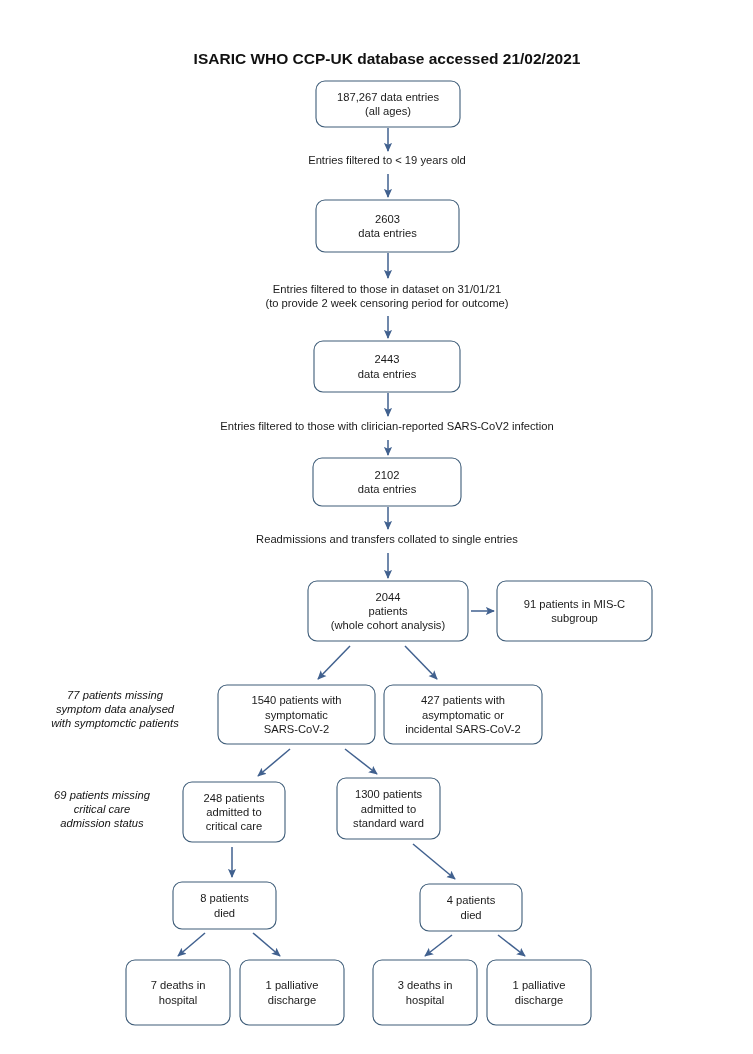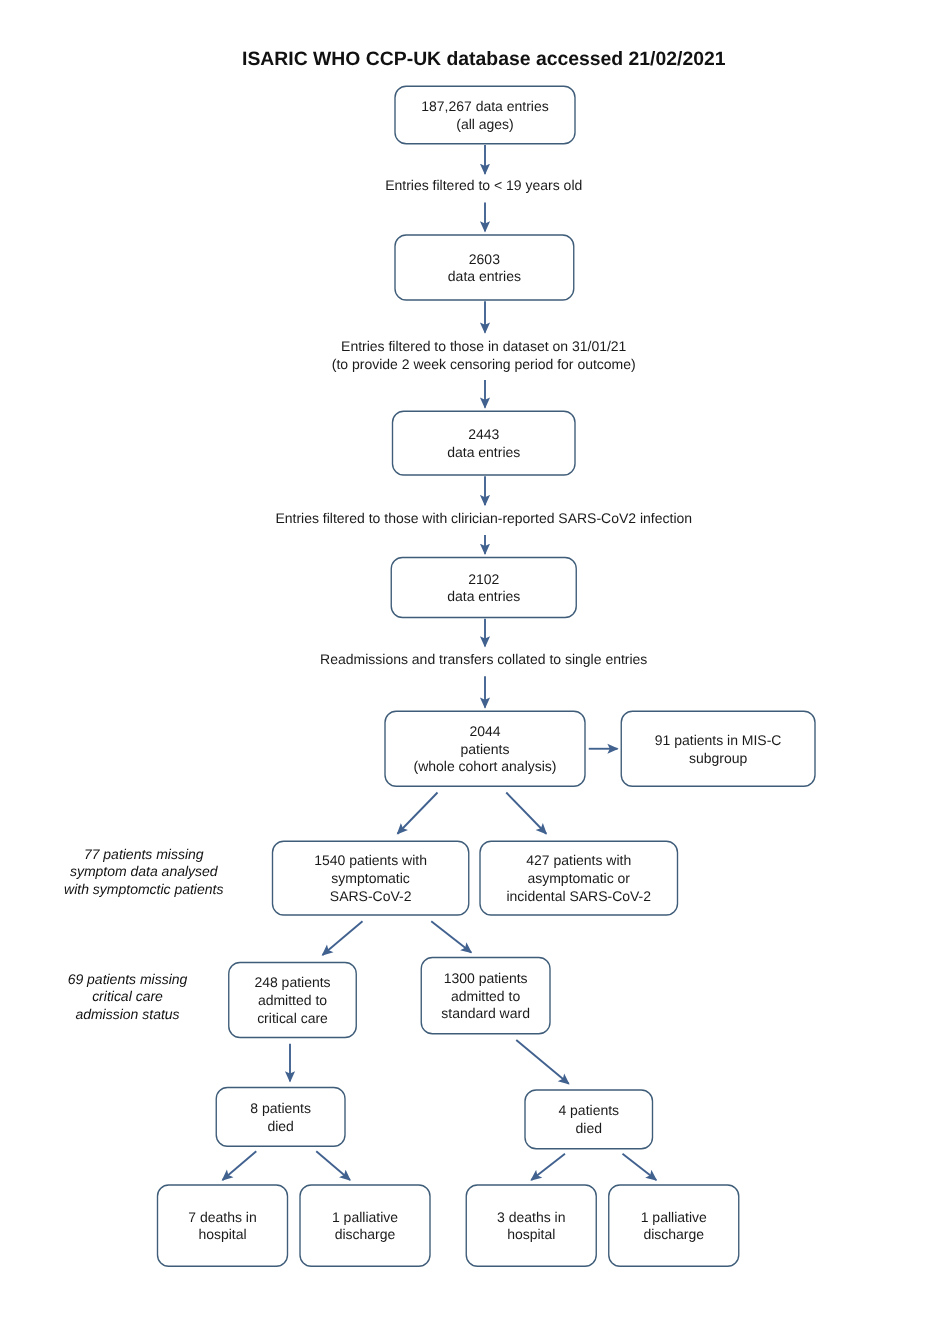--- a/index.html
+++ b/index.html
@@ -12,21 +12,21 @@
     width: 753px;
     height: 1054px;
     position: relative;
     font-family: "Liberation Sans", sans-serif;
     color: #1a1a1a;
     overflow: hidden;
   }
   #chart-root {
     position: absolute;
     left: 0;
-    top: 4px;
+    top: 16px;
     width: 753px;
     height: 819px;
   }
   svg.flow {
     display: block;
     width: 753px;
     height: 1054px;
   }
   .diagram-title {
     font-size: 15.5px;

